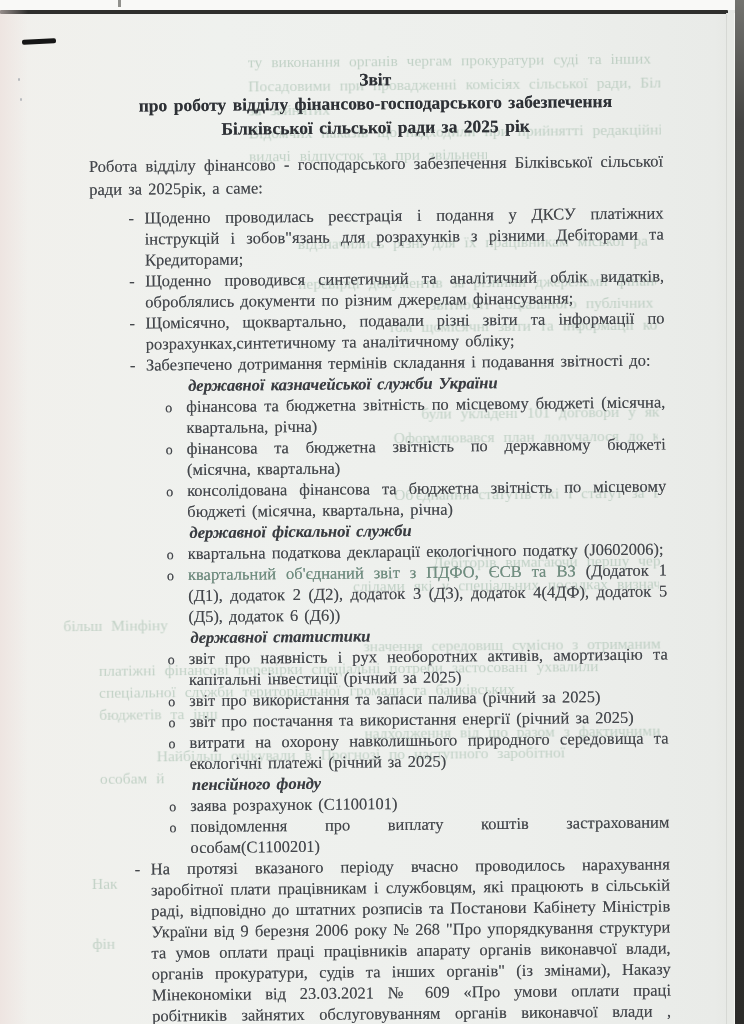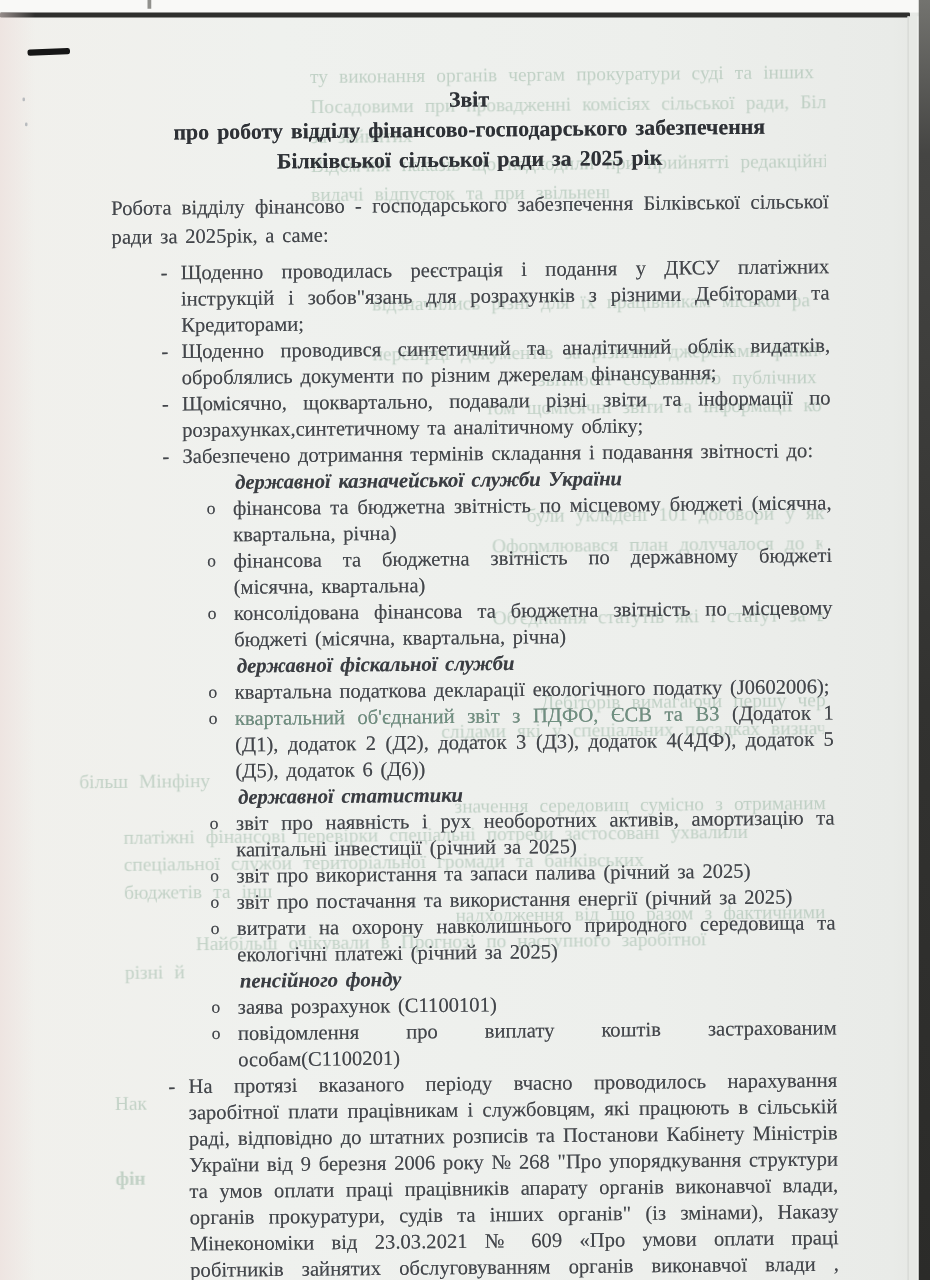--- a/index.html
+++ b/index.html
@@ -85,23 +85,23 @@
       <div class="ghost" style="left: 390px; top: 488px; width: 264px;">Об'єднання статутів які і статут за вступними посадками</div>
       <div class="ghost" style="left: 428px; top: 556px; width: 228px;">Дебіторів вимагаючи першу чергу котрі мають визначені</div>
       <div class="ghost" style="left: 348px; top: 579px; width: 306px;">слідами які у спеціальних посадках визначених</div>
       <div class="ghost" style="left: 58px; top: 616px; width: 125px;">більш Мінфіну</div>
       <div class="ghost" style="left: 358px; top: 639px; width: 298px;">значення середовищ сумісно з отриманим</div>
       <div class="ghost" style="left: 93px; top: 661px; width: 562px;">платіжні фінансові перевірки спеціальні потреби застосовані ухвалили</div>
       <div class="ghost" style="left: 93px; top: 683px; width: 524px;">спеціальної служби територіальної громади та банківських</div>
       <div class="ghost" style="left: 93px; top: 705px; width: 150px;">бюджетів та інш</div>
       <div class="ghost" style="left: 358px; top: 726px; width: 295px;">надходження від що разом з фактичними</div>
       <div class="ghost" style="left: 150px; top: 747px; width: 424px;">Найбільш очікували в Прогнозі по наступного заробітної</div>
-      <div class="ghost" style="left: 93px; top: 769px; width: 92px;">різні й</div>
+      <div class="ghost" style="left: 93px; top: 769px; width: 92px;">особам й</div>
       <div class="ghost" style="left: 84px; top: 874px; width: 55px;">Нак</div>
-      <div class="ghost" style="left: 84px; top: 934px; width: 48px; font-weight: bold;">фін</div>
+      <div class="ghost" style="left: 84px; top: 934px; width: 48px;">фін</div>
     </div>
 
   <div class="content" id="content">
       <div class="title-line">Звіт</div>
       <div class="title-line">про роботу відділу фінансово-господарського забезпечення</div>
       <div class="title-line">Білківської сільської ради за 2025 рік</div>
       <div class="para">Робота відділу фінансово - господарського забезпечення Білківської  сільської ради  за  2025рік, а саме:</div>
       <div class="dash-item"><span class="marker">-</span><span>Щоденно проводилась реєстрація і подання у ДКСУ платіжних інструкцій і зобов"язань для розрахунків з різними Дебіторами та Кредиторами;</span></div>
       <div class="dash-item"><span class="marker">-</span><span>Щоденно проводився синтетичний та аналітичний облік видатків, оброблялись документи по різним джерелам фінансування;</span></div>
       <div class="dash-item"><span class="marker">-</span><span>Щомісячно, щоквартально, подавали різні звіти та інформації по розрахунках,синтетичному та аналітичному обліку;</span></div>

